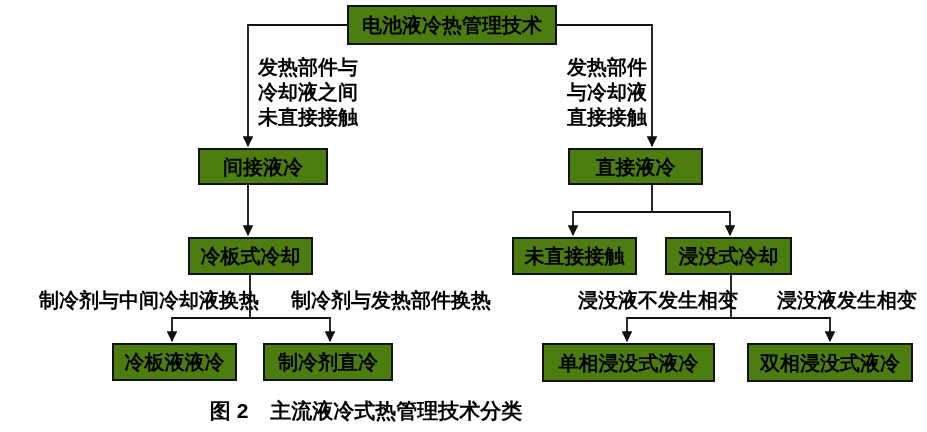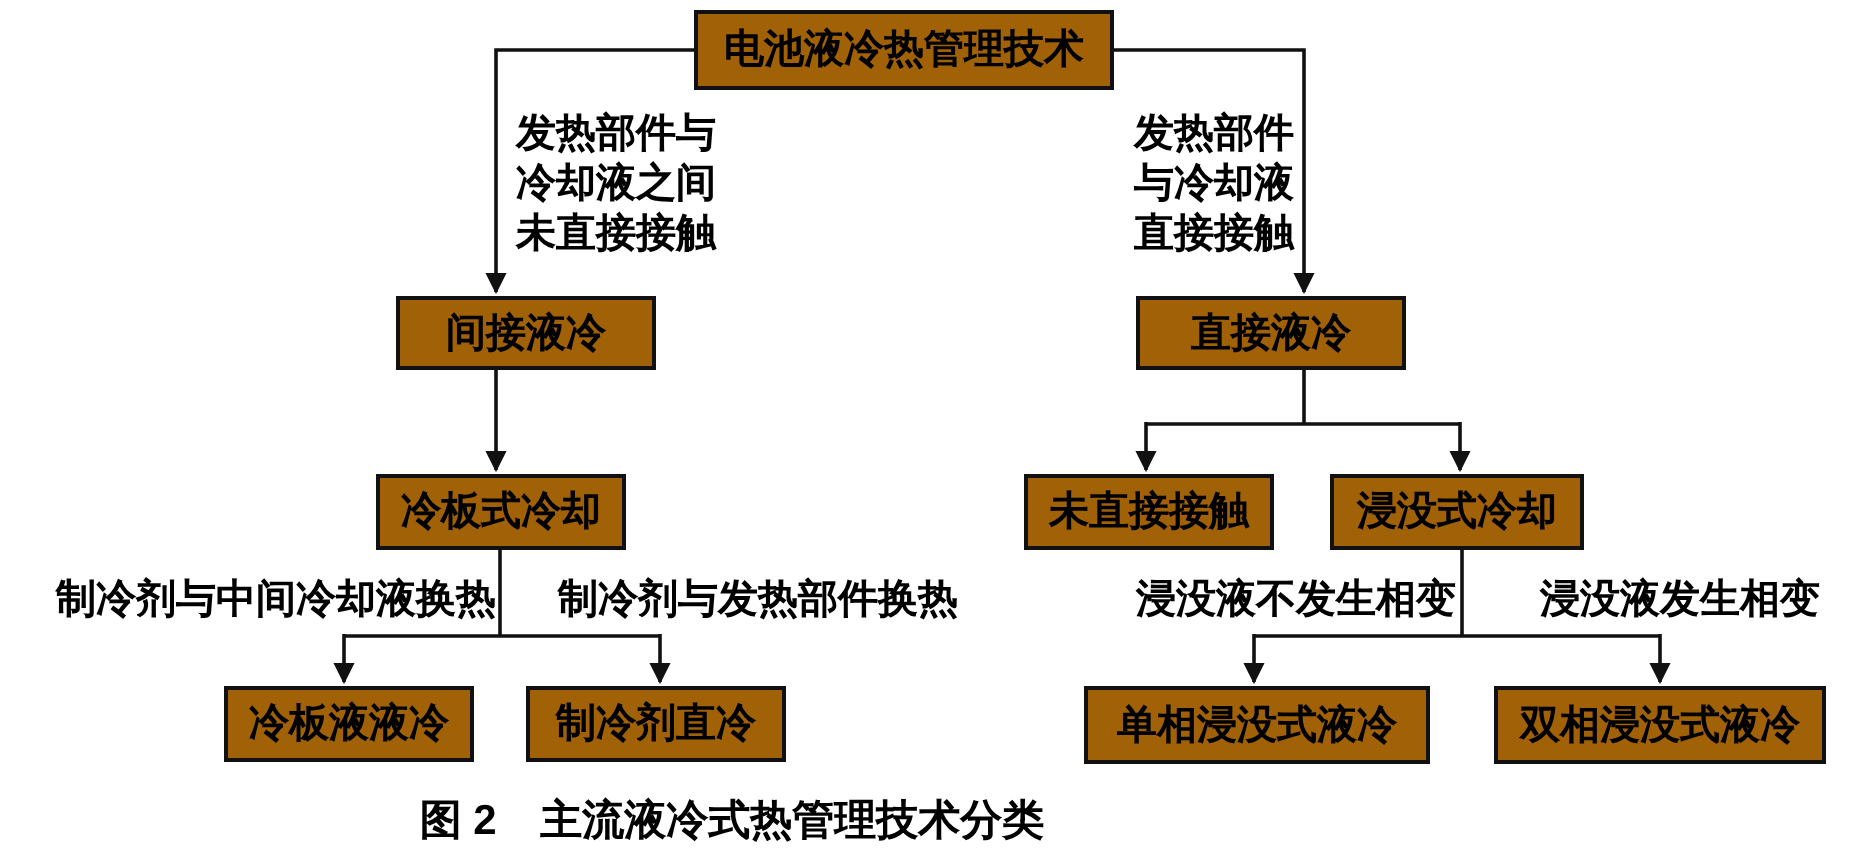--- a/index.html
+++ b/index.html
@@ -19,41 +19,41 @@
   .connector-layer {
     position: absolute;
     left: 0;
     top: 0;
     pointer-events: none;
   }
   .node {
     position: absolute;
     box-sizing: border-box;
     border: 2px solid #111111;
-    background: #a16207;
+    background: #4d7c0f;
     display: flex;
     align-items: center;
     justify-content: center;
     font-size: 20px;
     font-weight: 600;
     white-space: nowrap;
     line-height: 1;
   }
   .edge-label {
     position: absolute;
     font-size: 20px;
     font-weight: 600;
     line-height: 25px;
     white-space: nowrap;
   }
   .edge-label .line {
     display: block;
   }
   .align-right { text-align: right; }
-  .align-center { text-align: right; }
+  .align-center { text-align: center; padding-left: 25px; }
   .caption {
     position: absolute;
     left: 0;
     top: 398;
     top: 398px;
     width: 732px;
     text-align: center;
     font-family: "Liberation Sans", "DejaVu Sans", sans-serif;
     font-weight: bold;
     font-size: 21px;

